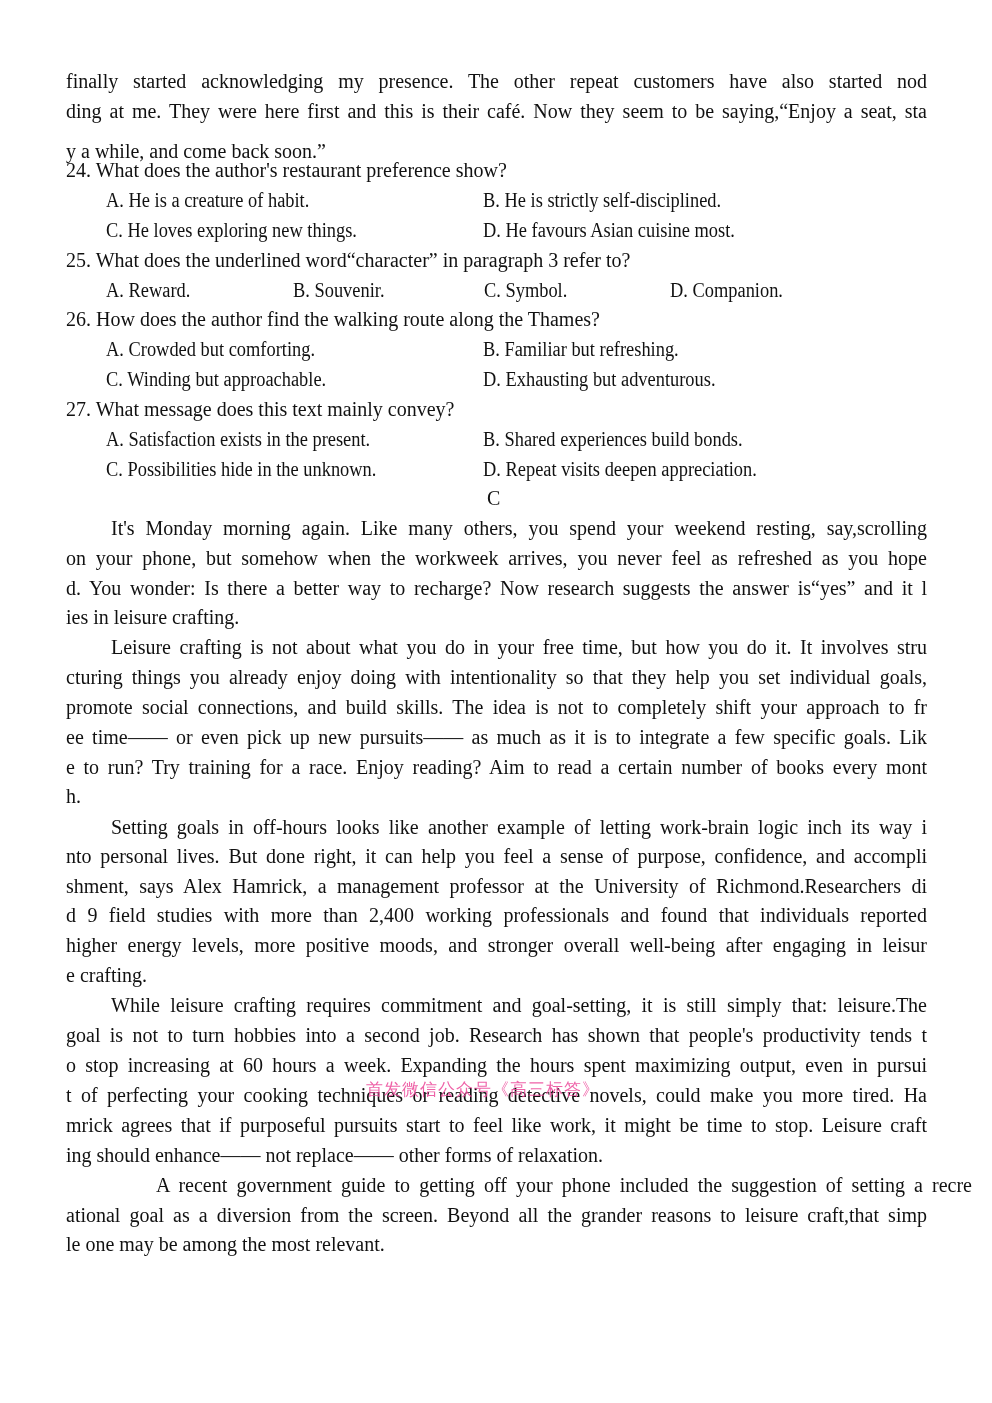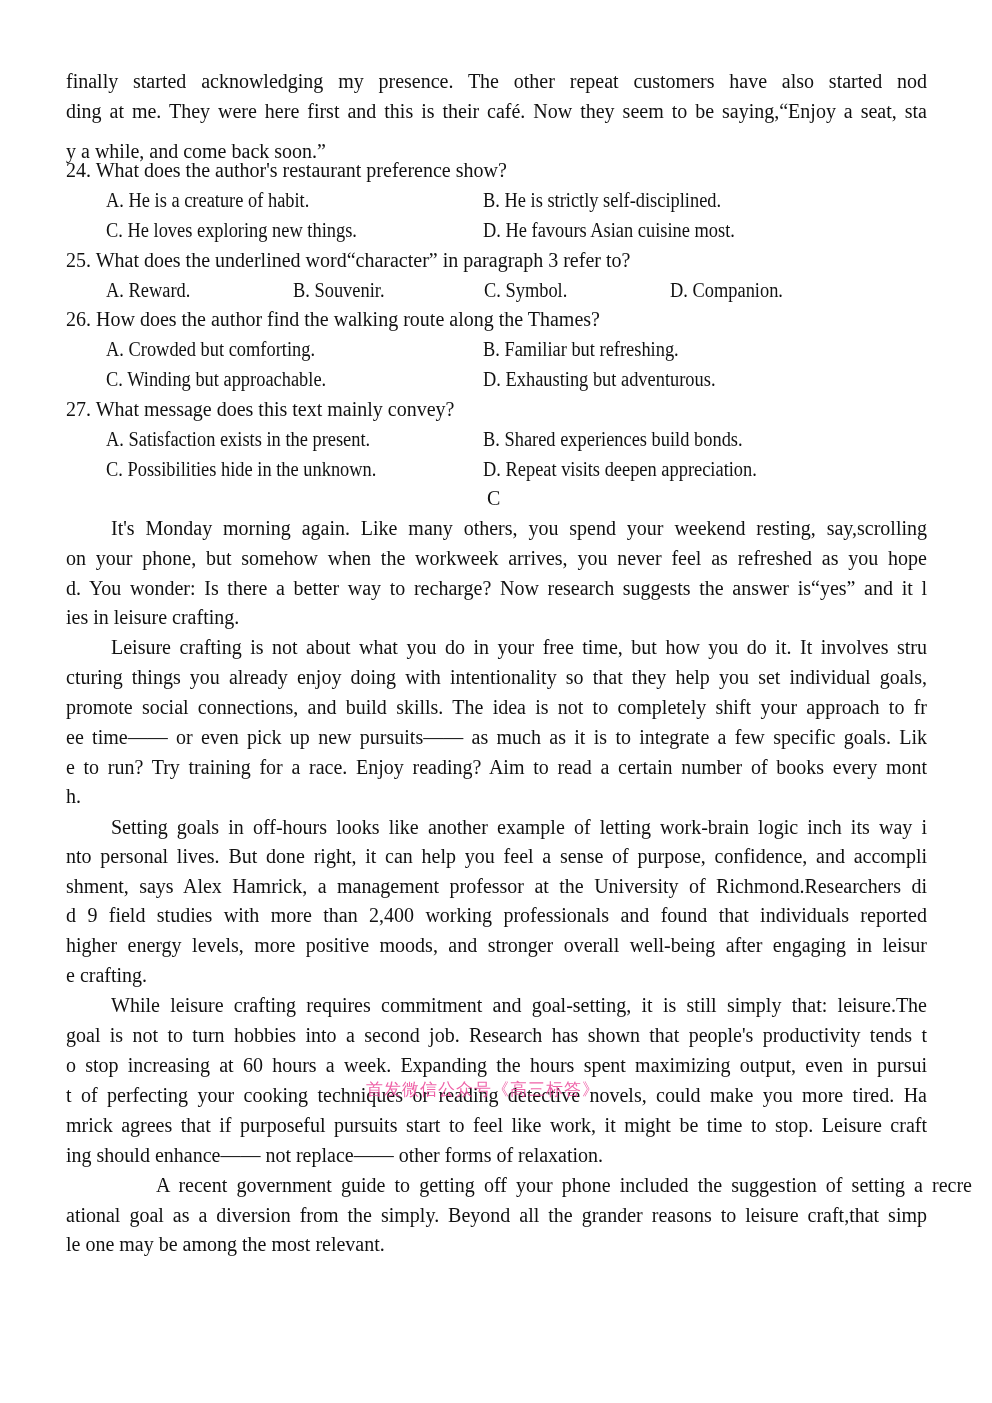--- a/index.html
+++ b/index.html
@@ -136,19 +136,19 @@
     <div class="line justify" style="top:990px; left:111px; width:816px;">While leisure crafting requires commitment and goal-setting, it is still simply that: leisure.The</div>
     <div class="line justify" style="top:1020px;"> goal is not to turn hobbies into a second job. Research has shown that people's productivity tends t</div>
     <div class="line justify" style="top:1050px;">o stop increasing at 60 hours a week. Expanding the hours spent maximizing output, even in pursui</div>
     <div class="line justify" style="top:1080px;">t of perfecting your cooking techniques or reading detective novels, could make you more tired. Ha</div>
     <div class="line justify" style="top:1110px;">mrick agrees that if purposeful pursuits start to feel like work, it might be time to stop. Leisure craft</div>
     <div class="line" style="top:1140px;">ing should enhance—— not replace—— other forms of relaxation.</div>
   </div>
 
   <div>
     <div class="line justify" style="top:1170px; left:111px; width:816px;margin-left:45px;">A recent government guide to getting off your phone included the suggestion of setting a recre</div>
-    <div class="line justify" style="top:1200px;">ational goal as a diversion from the simply. Beyond all the grander reasons to leisure craft,that simp</div>
+    <div class="line justify" style="top:1200px;">ational goal as a diversion from the screen. Beyond all the grander reasons to leisure craft,that simp</div>
     <div class="line" style="top:1229px;">le one may be among the most relevant.</div>
   </div>
 
   <div class="watermark">首发微信公众号《高三标答》</div>
 
 </div>
 
 </body></html>

